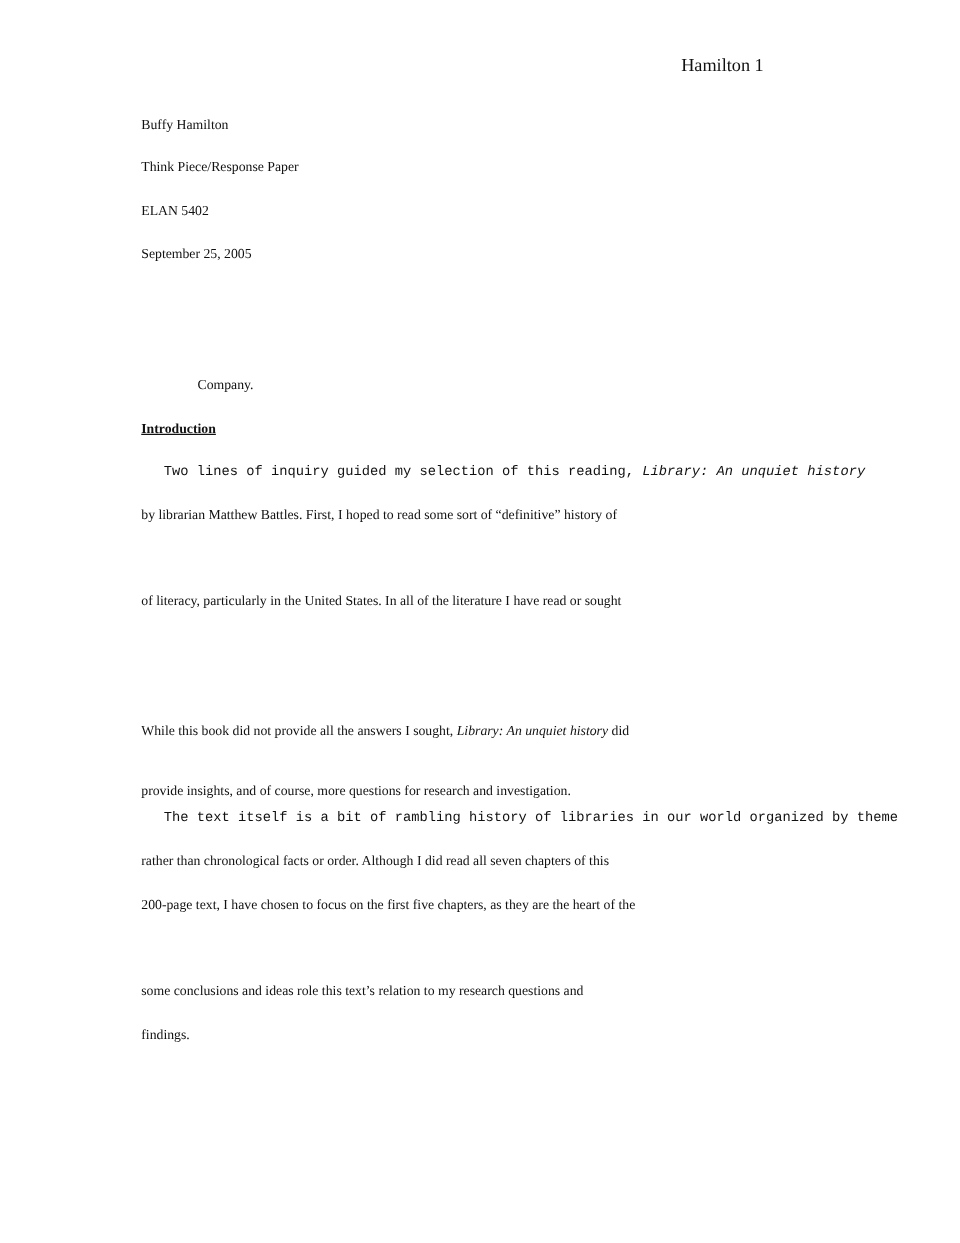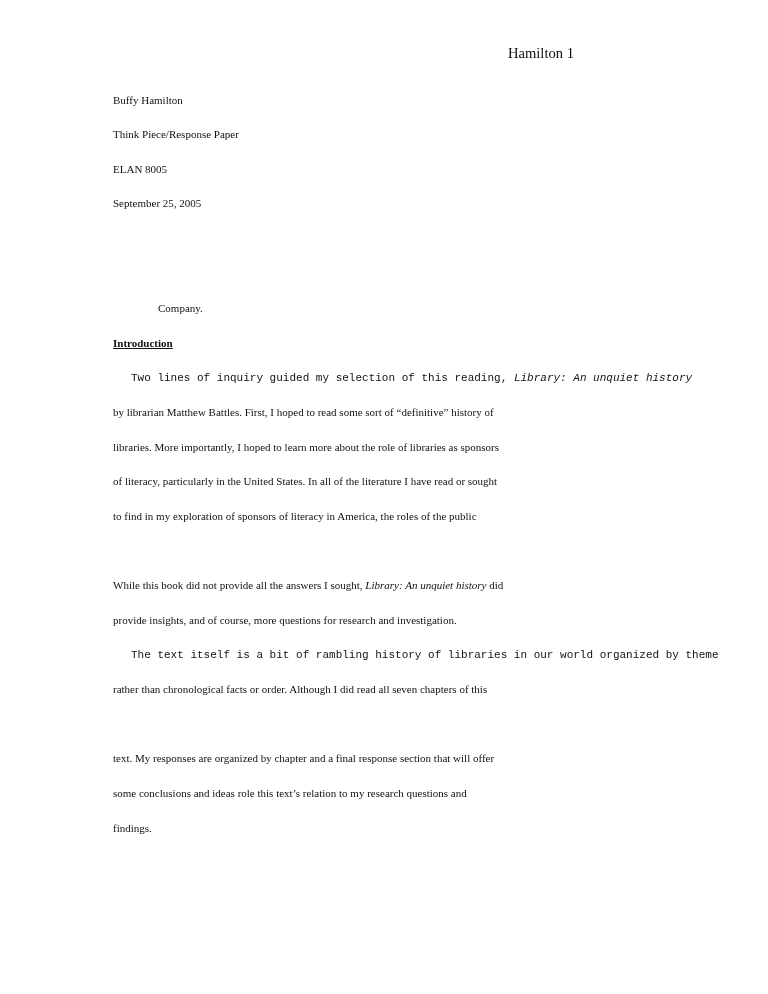--- a/index.html
+++ b/index.html
@@ -1,48 +1,46 @@
 <!DOCTYPE html>
 <html><head>
 <meta charset="utf-8">
 <style>
   html, body { margin: 0; padding: 0; background: #ffffff; }
   body { width: 768px; height: 994px; position: relative; overflow: hidden;
          font-family: "Liberation Serif", "DejaVu Serif", serif; color: #111; }
-  .page { position: absolute; left: 0; top: 0; width: 688px; height: 994px; background: #fff; }
+  .page { position: absolute; left: 0; top: 0; width: 688px; height: 994px; background: #fff; padding-left: 37px; }
   .ln { position: absolute; left: 113px; font-size: 11px; line-height: 18px; white-space: nowrap; }
   .hdr { position: absolute; right: 114px; top: 44px; font-size: 14.6px; line-height: 18px; white-space: nowrap; }
   .indent-hang { left: 158px; }
   .indent-first { left: 131px; font-family: Liberation Mono, monospace; }
   .head { font-weight: bold; text-decoration: underline; text-align: right; }
   i { font-style: italic; }
 </style>
 </head>
 <body>
 
 <div class="page">
 
   <div class="hdr">Hamilton 1</div>
 
   <div class="ln" style="top:91px">Buffy Hamilton</div>
   <div class="ln" style="top:125px">Think Piece/Response Paper</div>
-  <div class="ln" style="top:160px">ELAN 8005</div>
+  <div class="ln" style="top:160px">ELAN 5402</div>
   <div class="ln" style="top:194px">September 25, 2005</div>
 
   <div class="ln indent-hang" style="top:299px">Company.</div>
 
   <div class="ln head" style="top:334px">Introduction</div>
 
   <div class="ln indent-first" style="top:369px"><span>Two lines of inquiry guided my selection of this reading, </span><i>Library:  An unquiet history</i></div>
   <div class="ln" style="top:403px">by librarian Matthew Battles.  First, I hoped to read some sort of “definitive” history of</div>
-  <div class="ln" style="top:438px">libraries.  More importantly, I hoped to learn more about the role of libraries as sponsors</div>
   <div class="ln" style="top:472px">of literacy, particularly in the United States.  In all of the literature I have read or sought</div>
-  <div class="ln" style="top:507px">to find in my exploration of sponsors of literacy in America, the roles of the public</div>
   <div class="ln" style="top:576px"><span>While this book did not provide all the answers I sought, </span><i>Library:  An unquiet history</i><span> did</span></div>
-  <div class="ln" style="top:611px">provide insights, and of course, more questions for research and investigation.</div>
+  <div class="ln" style="top:624px">provide insights, and of course, more questions for research and investigation.</div>
 
   <div class="ln indent-first" style="top:646px">The text itself is a bit of rambling history of libraries in our world organized by theme</div>
   <div class="ln" style="top:680px">rather than chronological facts or order.  Although I did read all seven chapters of this</div>
-  <div class="ln" style="top:749px">text.  My responses are organized by chapter and a final response section that will offer</div>
+  <div class="ln" style="top:715px">200-page text, I have chosen to focus on the first five chapters, as they are the heart of the</div>
   <div class="ln" style="top:784px">some conclusions and ideas role this text’s relation to my research questions and</div>
   <div class="ln" style="top:819px">findings.</div>
 
 </div>
 
 </body></html>

